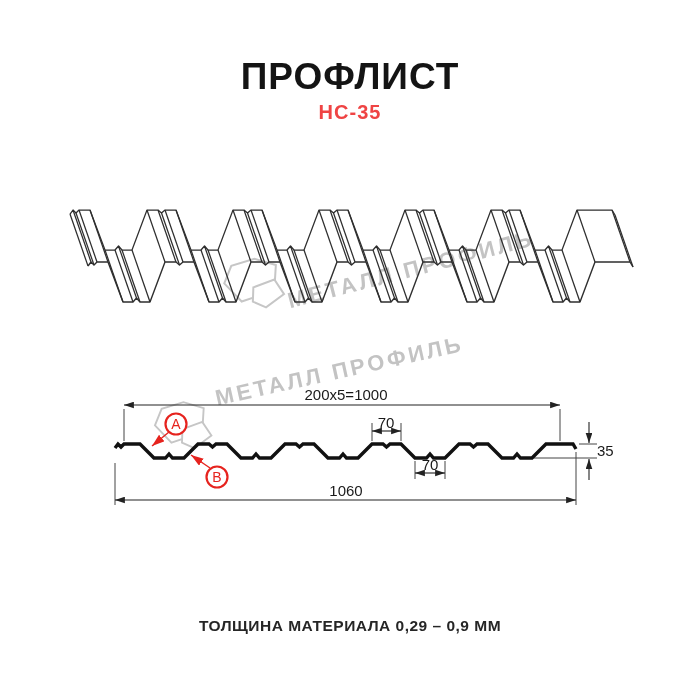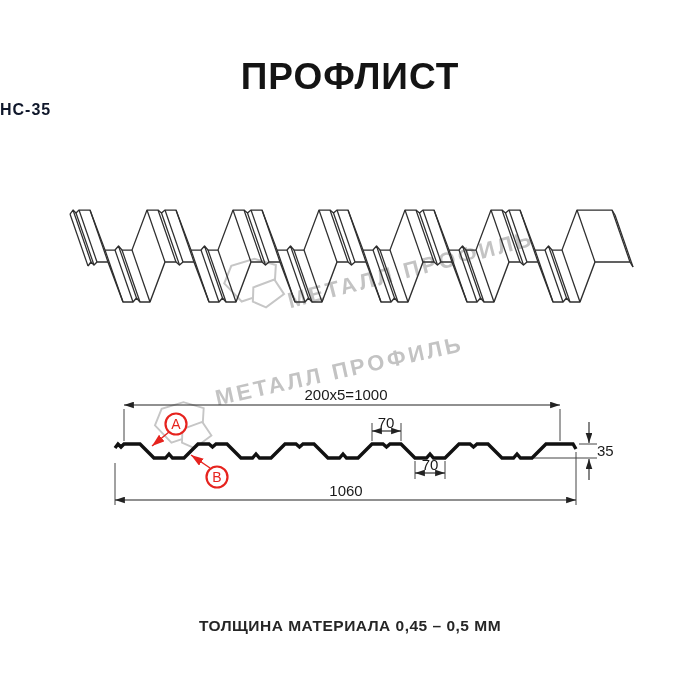--- a/index.html
+++ b/index.html
@@ -1,21 +1,21 @@
 <!DOCTYPE html>
 <html><head>
 <meta charset="utf-8">
 <style>
   html,body{margin:0;padding:0;background:#fff;}
   .page{position:relative;width:700px;height:700px;background:#ffffff;overflow:hidden;
         font-family:"Liberation Sans",sans-serif;border-radius:11px;}
   .title{position:absolute;top:56px;left:0;width:700px;text-align:center;
          font-size:37px;font-weight:bold;letter-spacing:1px;color:#141414;}
-  .subtitle{position:absolute;top:101px;left:0;width:700px;text-align:left;
-            font-size:16px;font-weight:bold;letter-spacing:1px;color:#0f172a;}
+  .subtitle{position:absolute;top:101px;left:0;width:700px;text-align:center;
+            font-size:20px;font-weight:bold;letter-spacing:1px;color:#ef4444;}
   .footer{position:absolute;top:617px;left:0;width:700px;text-align:center;
           font-size:15.5px;font-weight:bold;letter-spacing:0.5px;color:#262626;}
   .wm-text{position:absolute;white-space:nowrap;font-size:22px;font-weight:bold;
            letter-spacing:3px;color:#c3c3c3;transform-origin:0 0;z-index:1;}
   .wm-text.one{left:285px;top:289px;transform:rotate(-14.5deg);}
   .wm-text.two{left:213px;top:386px;transform:rotate(-12.5deg);}
   .wm-logo{position:absolute;z-index:1;}
   .wm-logo.one{left:219px;top:256px;}
   .wm-logo.two{left:150px;top:397px;}
   svg.layer{position:absolute;left:0;z-index:2;}
@@ -179,14 +179,14 @@
       <text class="redtxt" x="176" y="429" text-anchor="middle">А</text>
     </g>
 
     <g>
       <line x1="210" y1="468" x2="191" y2="455" stroke="#e6231e" stroke-width="1.4" marker-end="url(#mR)"></line>
       <circle cx="217" cy="477" r="10.5" fill="#ffffff" stroke="#e6231e" stroke-width="2.2"></circle>
       <text class="redtxt" x="217" y="482" text-anchor="middle">В</text>
     </g>
   </svg>
 
-  <div class="footer">ТОЛЩИНА МАТЕРИАЛА 0,45 – 0,5 ММ</div>
+  <div class="footer">ТОЛЩИНА МАТЕРИАЛА 0,29 – 0,9 ММ</div>
 </div>
 
 </body></html>

